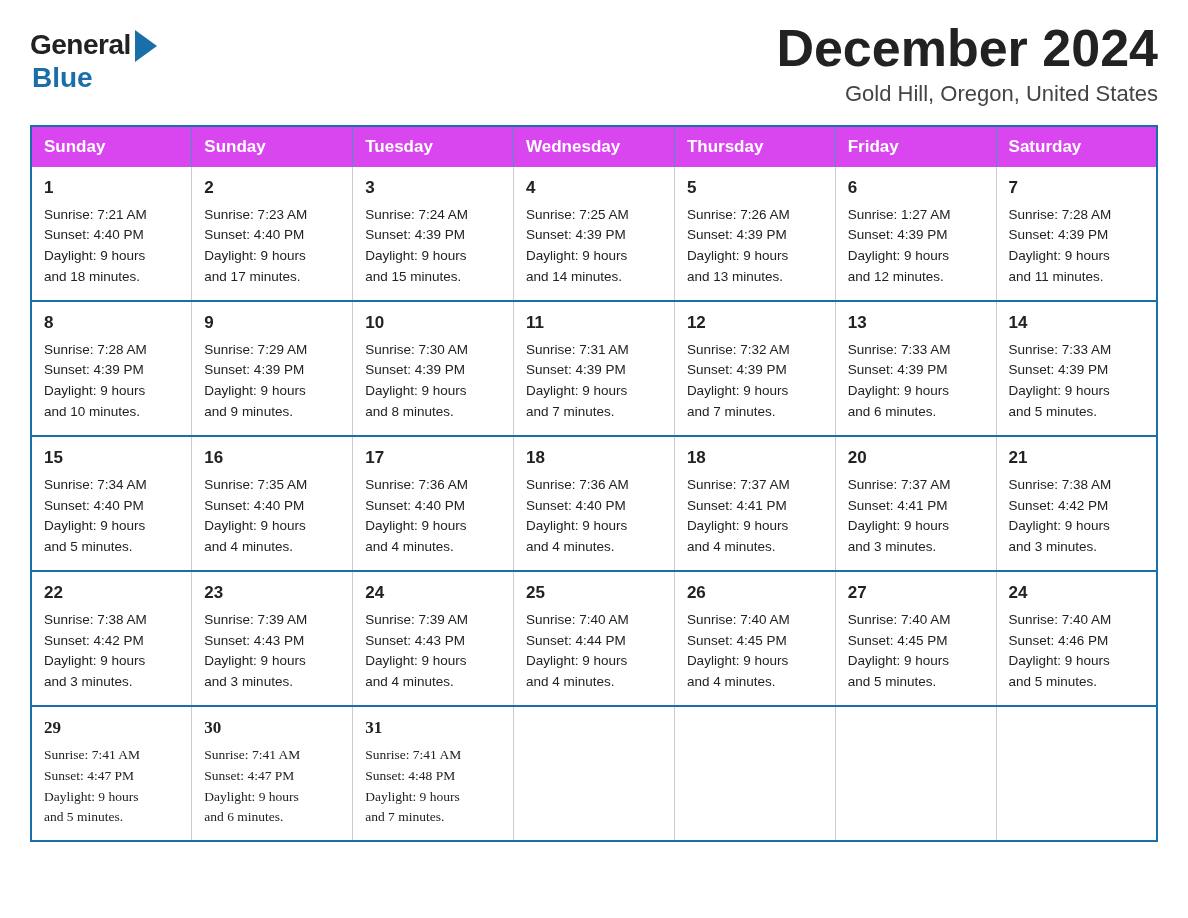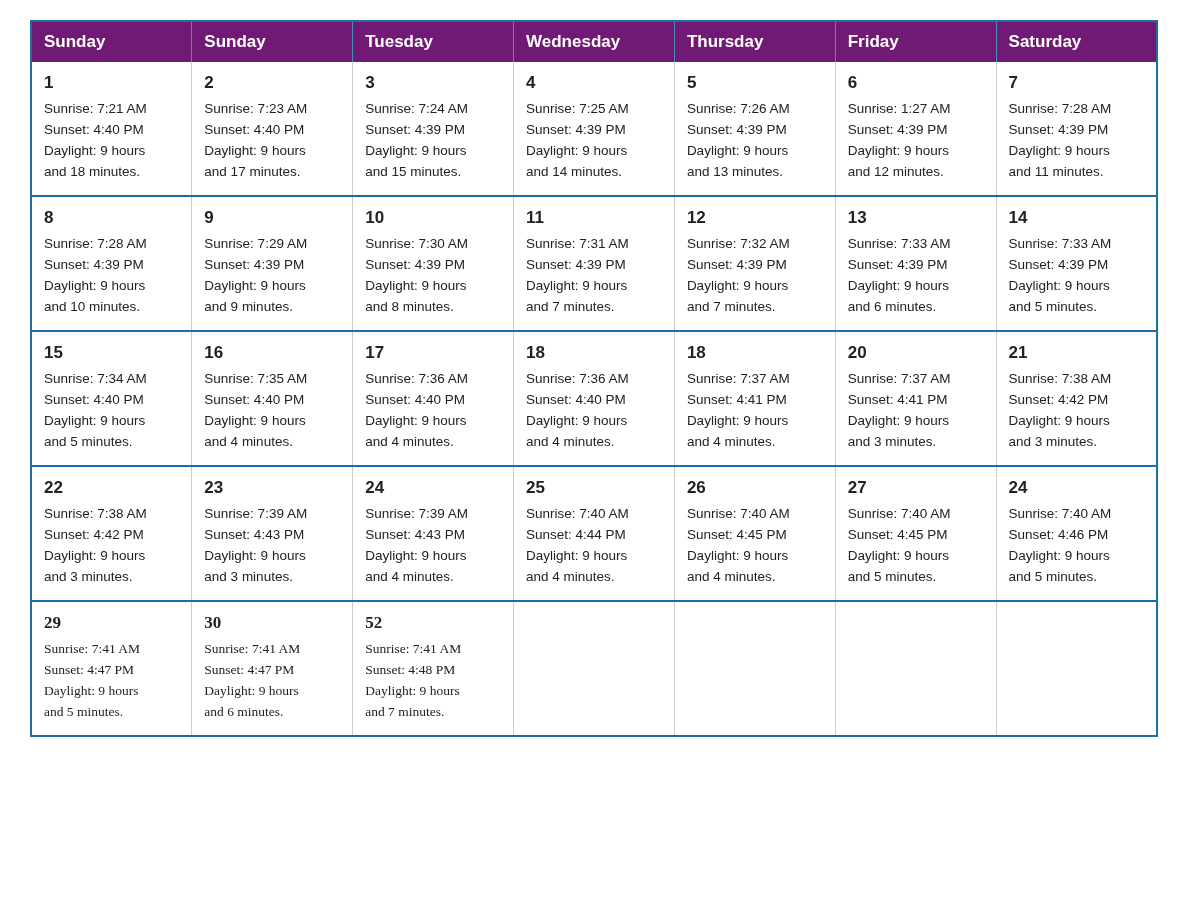--- a/index.html
+++ b/index.html
@@ -63,21 +63,21 @@
       font-size: 22px;
       color: #444;
       margin-top: 4px;
     }
     .calendar {
       width: 100%;
       border-collapse: collapse;
       border: 2px solid #1a6fa8;
     }
     .calendar thead tr th {
-      background-color: #701a75;
+      background-color: #d946ef;
       color: #fff;
       font-size: 17px;
       font-weight: bold;
       padding: 10px 10px 10px 12px;
       text-align: left;
       border-right: 1px solid #4a90c4;
     }
     .calendar thead tr th:last-child {
       border-right: none;
     }
@@ -105,20 +105,33 @@
       margin-bottom: 3px;
     }
     .empty-cell {
       background: #fff;
     }
   </style>
 </head>
 <body>
 
 <div class="page">
+  <div class="header">
+    <div class="logo">
+      <div class="logo-top">
+        <span class="logo-general">General</span>
+        <div class="logo-arrow"></div>
+      </div>
+      <span class="logo-blue" style="margin-left:2px;">Blue</span>
+    </div>
+    <div class="title-area">
+      <div class="month-title">December 2024</div>
+      <div class="location">Gold Hill, Oregon, United States</div>
+    </div>
+  </div>
 
   <table class="calendar">
     <thead>
       <tr>
       <th>Sunday</th>
           <th>Sunday</th>
           <th>Tuesday</th>
           <th>Wednesday</th>
           <th>Thursday</th>
           <th>Friday</th>
@@ -309,21 +322,21 @@
           <span>Sunset: 4:47 PM</span><br>
           <span>Daylight: 9 hours<br>and 5 minutes.</span>
         </td>
           <td>
           <span class="day-number">30</span>
           <span>Sunrise: 7:41 AM</span><br>
           <span>Sunset: 4:47 PM</span><br>
           <span>Daylight: 9 hours<br>and 6 minutes.</span>
         </td>
           <td>
-          <span class="day-number">52</span>
+          <span class="day-number">31</span>
           <span>Sunrise: 7:41 AM</span><br>
           <span>Sunset: 4:48 PM</span><br>
           <span>Daylight: 9 hours<br>and 7 minutes.</span>
         </td>
           <td class="empty-cell"></td>
           <td class="empty-cell"></td>
           <td class="empty-cell"></td>
           <td class="empty-cell"></td>
         </tr>
       </tbody>

